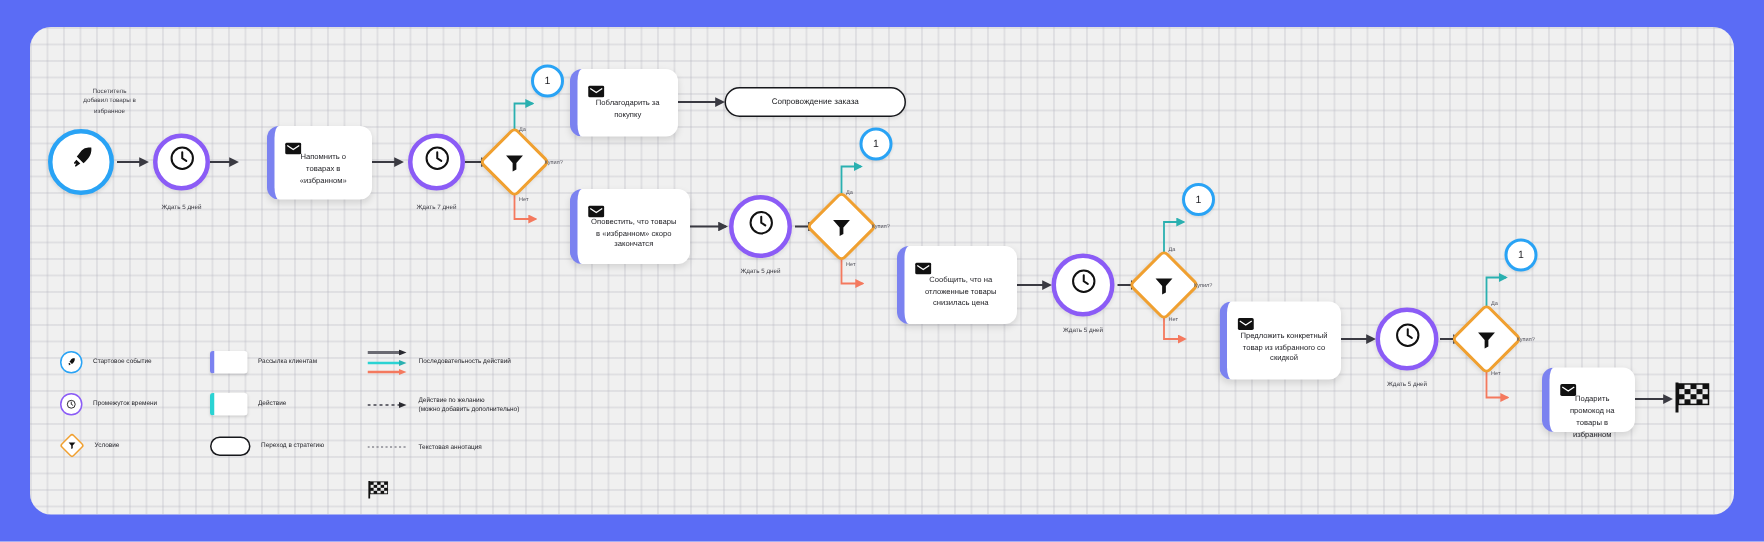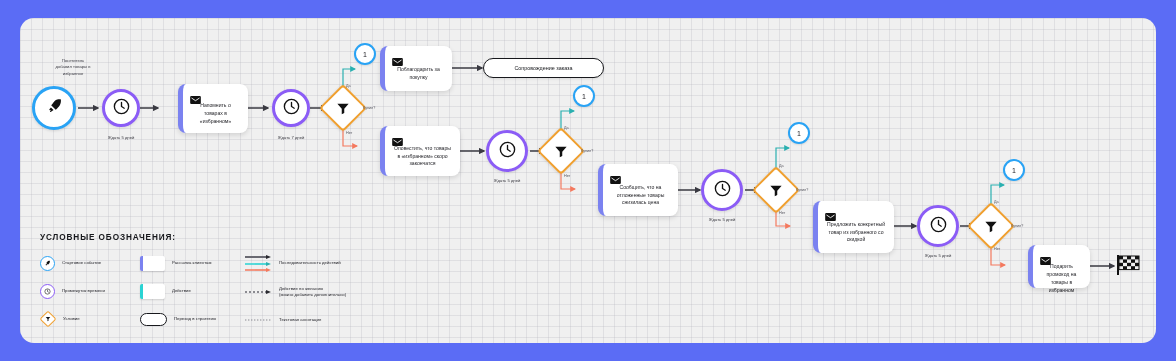--- a/index.html
+++ b/index.html
@@ -419,21 +419,20 @@
           <rect x="19" y="8.8" width="4" height="3.4" fill="#111"></rect>
           <rect x="7" y="12.2" width="4" height="3.4" fill="#111"></rect>
           <rect x="15" y="12.2" width="4" height="3.4" fill="#111"></rect>
           <rect x="3" y="2" width="20" height="13.6" fill="none" stroke="#111" stroke-width="1"></rect>
         </g>
       </svg>
     </div>
   </div>
 
   <div id="legend">
-    <div class="title">УСЛОВНЫЕ ОБОЗНАЧЕНИЯ:</div>
     <div class="lg-cols">
 
       <div class="lg-col c1">
         <div class="lg-row">
           <div class="lg-circ blue">
             <svg viewBox="0 0 24 24" fill="#111">
                 <path d="M14.5 3.5c3-1 5.5-.5 5.5-.5s.5 2.5-.5 5.5c-.8 2.4-2.6 4.6-4.4 6.2l-1.6 1.5-5.7-5.7 1.5-1.6C10.9 6.1 13 4.3 14.5 3.5z"></path>
                 <path d="M7.5 13.2l3.3 3.3-3.6 2.5c-.5.3-1.1-.3-.8-.8l1-1.8-1.2.2c-.6.1-1-.6-.6-1.1l1.9-2.3z"></path>
               </svg>
           </div>

